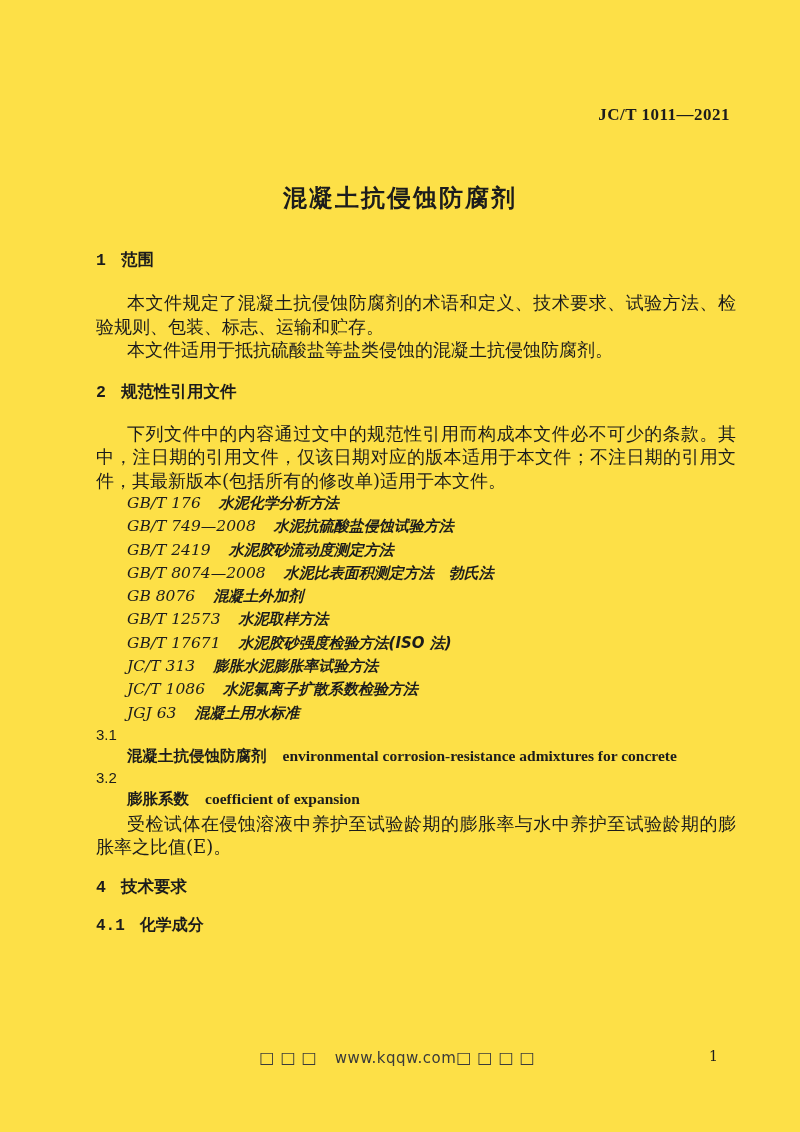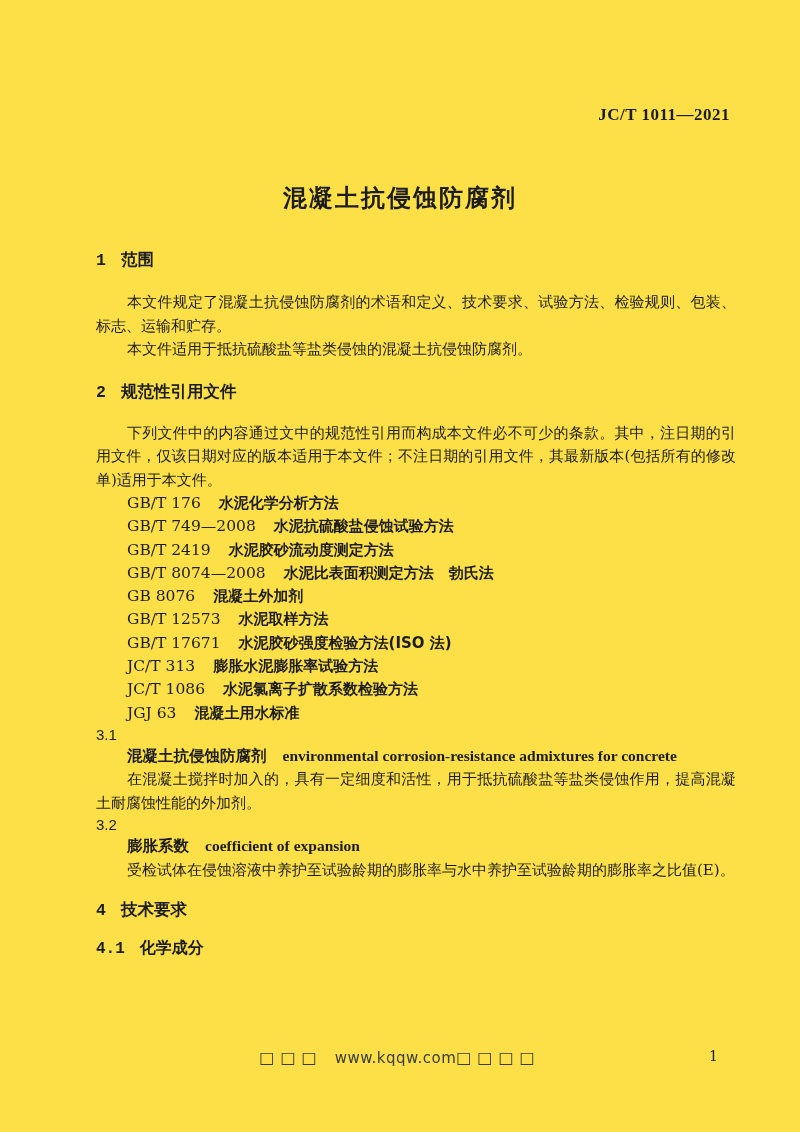--- a/index.html
+++ b/index.html
@@ -47,31 +47,32 @@
     line-height: 17px;
     margin: 0 0 22px 0;
   }
   .sec-heading .sec-num { margin-right: 15px; }
   .sec-heading.h2 { margin-top: 22px; margin-bottom: 21px; }
   .sec-heading.h3 { margin-top: 4px; margin-bottom: 20px; }
   .sec-heading.h4 { margin-top: 20px; margin-bottom: 0; }
   .sec-heading.h41 { margin-top: 22px; margin-bottom: 0; font-size: 16px; }
   .body-para {
     margin: 0;
-    font-size: 15px;
+    font-size: 18px;
     line-height: 23.5px;
     text-indent: 31px;
     text-align: justify;
   }
   .ref-list { margin: 0; }
   .ref-line {
     font-size: 15.5px;
     line-height: 23.3px;
     padding-left: 31px;
     white-space: nowrap;
+    font-style: italic;
   }
   .ref-code { font-family: "DejaVu Serif", "Liberation Serif", serif; }
   .ref-title {
     font-family: "DejaVu Sans", "Liberation Sans", sans-serif;
     font-weight: bold;
     margin-left: 18px;
     font-size: 15px;
   }
   .term-num {
     font-family: "Liberation Sans", "DejaVu Sans", sans-serif;
@@ -143,21 +144,20 @@
       <div class="ref-line"><span class="ref-code">JC/T 1086</span><span class="ref-title">水泥氯离子扩散系数检验方法</span></div>
       <div class="ref-line"><span class="ref-code">JGJ 63</span><span class="ref-title">混凝土用水标准</span></div>
     </div>
 
 
     <div class="term-entry">
       <div class="term-num">3.1</div>
       <div class="term-line">
         <span class="term-cn">混凝土抗侵蚀防腐剂</span><span class="term-en">environmental corrosion-resistance admixtures for concrete</span>
       </div>
-      <p class="body-para">在混凝土搅拌时加入的，具有一定细度和活性，用于抵抗硫酸盐等盐类侵蚀作用，提高混凝土耐腐蚀性能的外加剂。</p>
     </div>
 
     <div class="term-entry">
       <div class="term-num">3.2</div>
       <div class="term-line">
         <span class="term-cn">膨胀系数</span><span class="term-en">coefficient of expansion</span>
       </div>
       <p class="body-para">受检试体在侵蚀溶液中养护至试验龄期的膨胀率与水中养护至试验龄期的膨胀率之比值(E)。</p>
     </div>
 

